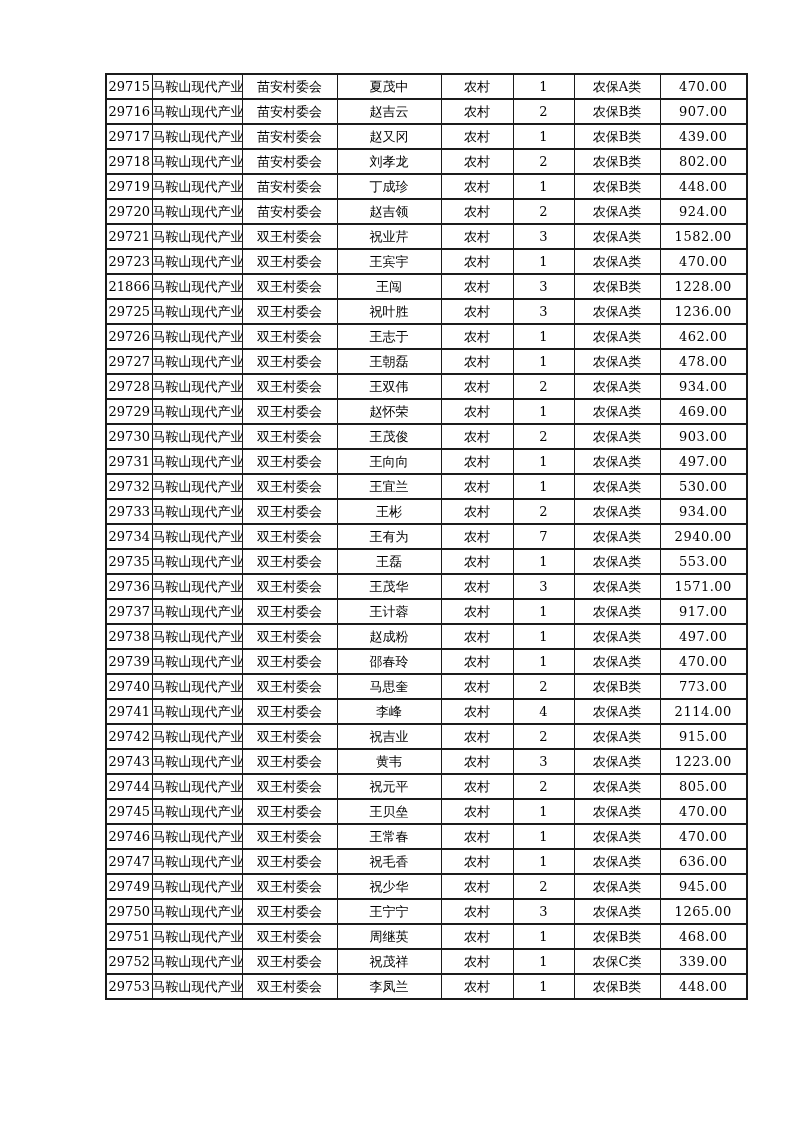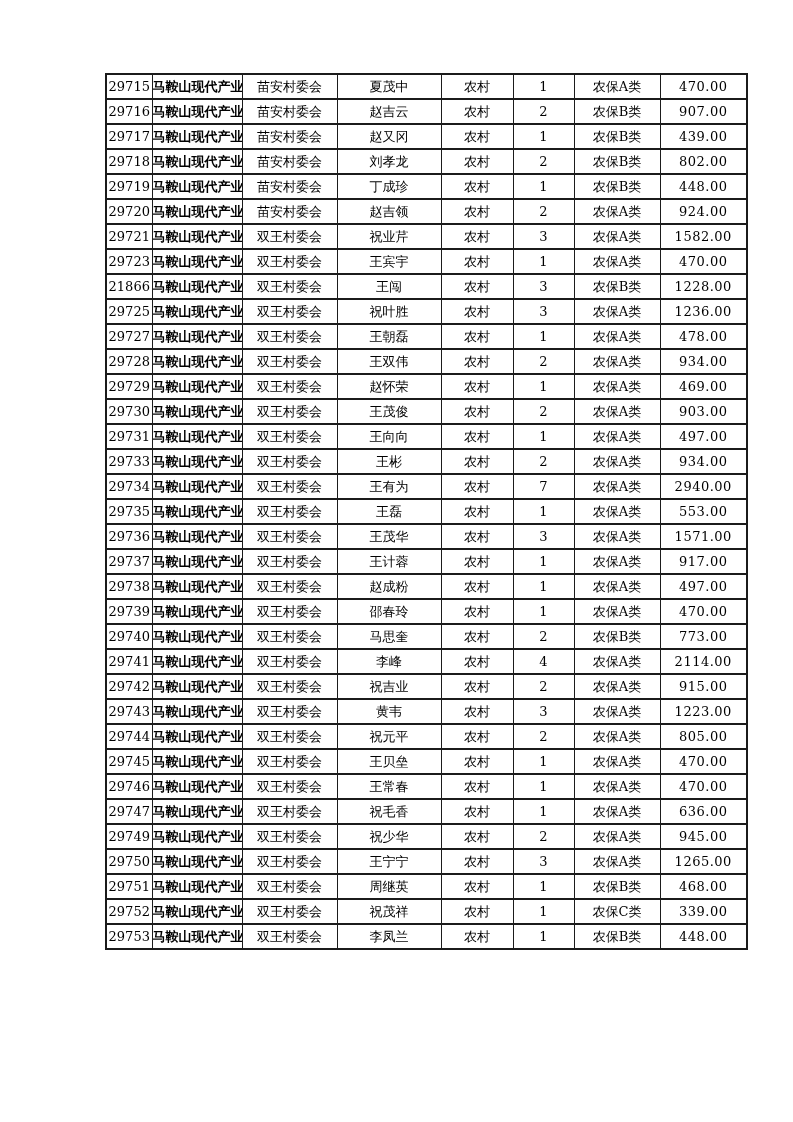--- a/index.html
+++ b/index.html
@@ -33,21 +33,21 @@
     border-bottom: 2px solid #1b1b1b;
     height: 23px;
     line-height: 23px;
     padding: 0;
     font-size: 13px;
     text-align: center;
     white-space: nowrap;
     overflow: hidden;
   }
   td.c-id { text-align: center; font-size: 12.5px; }
-  td.c-company { text-align: left; font-weight: bold; }
+  td.c-company { text-align: left; }
   td.c-company .clip {
     width: 89px;
     overflow: hidden;
     white-space: nowrap;
   }
   td.c-amount { font-size: 12.5px; letter-spacing: 0.5px; }
   td.c-count { font-size: 12.5px; }
   col.w-id { width: 46px; }
   col.w-company { width: 90px; }
   col.w-village { width: 95px; }
@@ -187,20 +187,32 @@
             <div class="clip">马鞍山现代产业</div>
           </td>
           <td class="c-village">双王村委会</td>
           <td class="c-name">祝叶胜</td>
           <td class="c-residence">农村</td>
           <td class="c-count">3</td>
           <td class="c-insurance_type">农保A类</td>
           <td class="c-amount">1236.00</td>
         </tr>
         <tr>
+          <td class="c-id">29726</td>
+          <td class="c-company">
+            <div class="clip">马鞍山现代产业</div>
+          </td>
+          <td class="c-village">双王村委会</td>
+          <td class="c-name">王志于</td>
+          <td class="c-residence">农村</td>
+          <td class="c-count">1</td>
+          <td class="c-insurance_type">农保A类</td>
+          <td class="c-amount">462.00</td>
+        </tr>
+        <tr>
           <td class="c-id">29727</td>
           <td class="c-company">
             <div class="clip">马鞍山现代产业</div>
           </td>
           <td class="c-village">双王村委会</td>
           <td class="c-name">王朝磊</td>
           <td class="c-residence">农村</td>
           <td class="c-count">1</td>
           <td class="c-insurance_type">农保A类</td>
           <td class="c-amount">478.00</td>
@@ -245,20 +257,32 @@
           <td class="c-id">29731</td>
           <td class="c-company">
             <div class="clip">马鞍山现代产业</div>
           </td>
           <td class="c-village">双王村委会</td>
           <td class="c-name">王向向</td>
           <td class="c-residence">农村</td>
           <td class="c-count">1</td>
           <td class="c-insurance_type">农保A类</td>
           <td class="c-amount">497.00</td>
+        </tr>
+        <tr>
+          <td class="c-id">29732</td>
+          <td class="c-company">
+            <div class="clip">马鞍山现代产业</div>
+          </td>
+          <td class="c-village">双王村委会</td>
+          <td class="c-name">王宜兰</td>
+          <td class="c-residence">农村</td>
+          <td class="c-count">1</td>
+          <td class="c-insurance_type">农保A类</td>
+          <td class="c-amount">530.00</td>
         </tr>
         <tr>
           <td class="c-id">29733</td>
           <td class="c-company">
             <div class="clip">马鞍山现代产业</div>
           </td>
           <td class="c-village">双王村委会</td>
           <td class="c-name">王彬</td>
           <td class="c-residence">农村</td>
           <td class="c-count">2</td>

